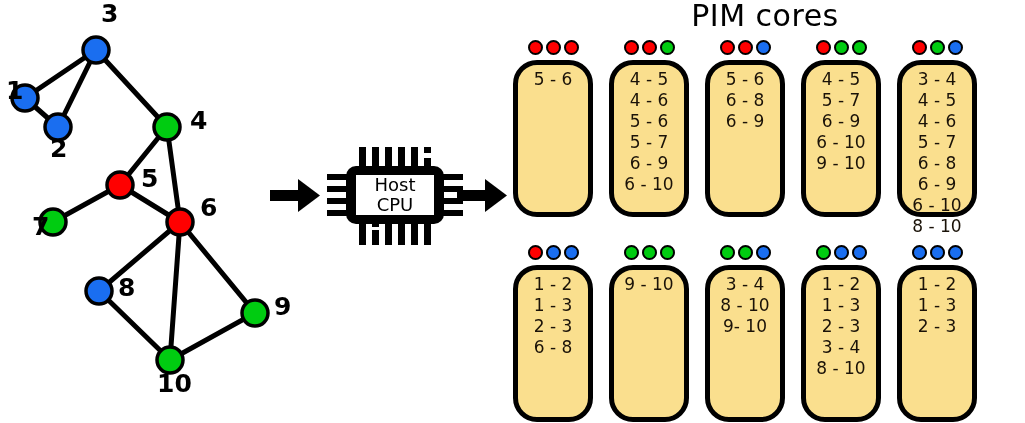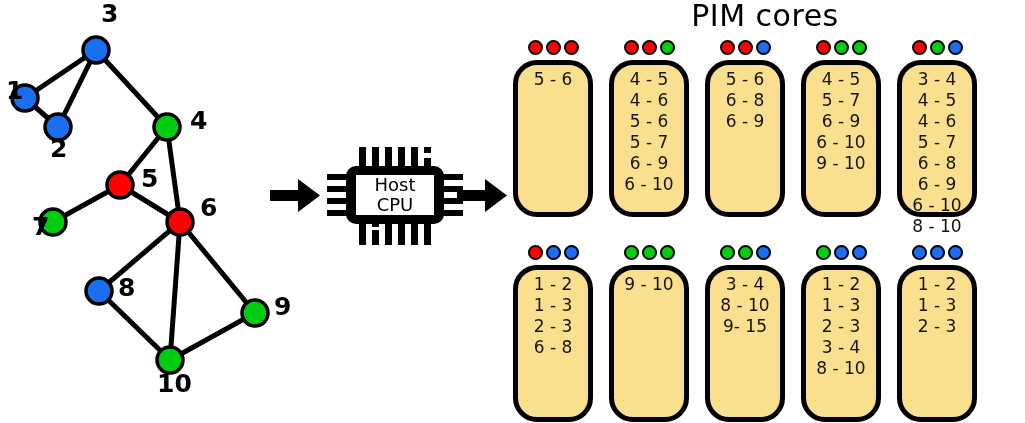--- a/index.html
+++ b/index.html
@@ -308,21 +308,21 @@
         </div>
         <div class="pim-core">
           <div class="pim-dots">
             <div class="dot dot-green"></div>
             <div class="dot dot-green"></div>
             <div class="dot dot-blue"></div>
           </div>
           <div class="pim-box">
             <div class="pim-entry">3 - 4</div>
             <div class="pim-entry">8 - 10</div>
-            <div class="pim-entry">9- 15</div>
+            <div class="pim-entry">9- 10</div>
           </div>
         </div>
         <div class="pim-core">
           <div class="pim-dots">
             <div class="dot dot-green"></div>
             <div class="dot dot-blue"></div>
             <div class="dot dot-blue"></div>
           </div>
           <div class="pim-box">
             <div class="pim-entry">1 - 2</div>

